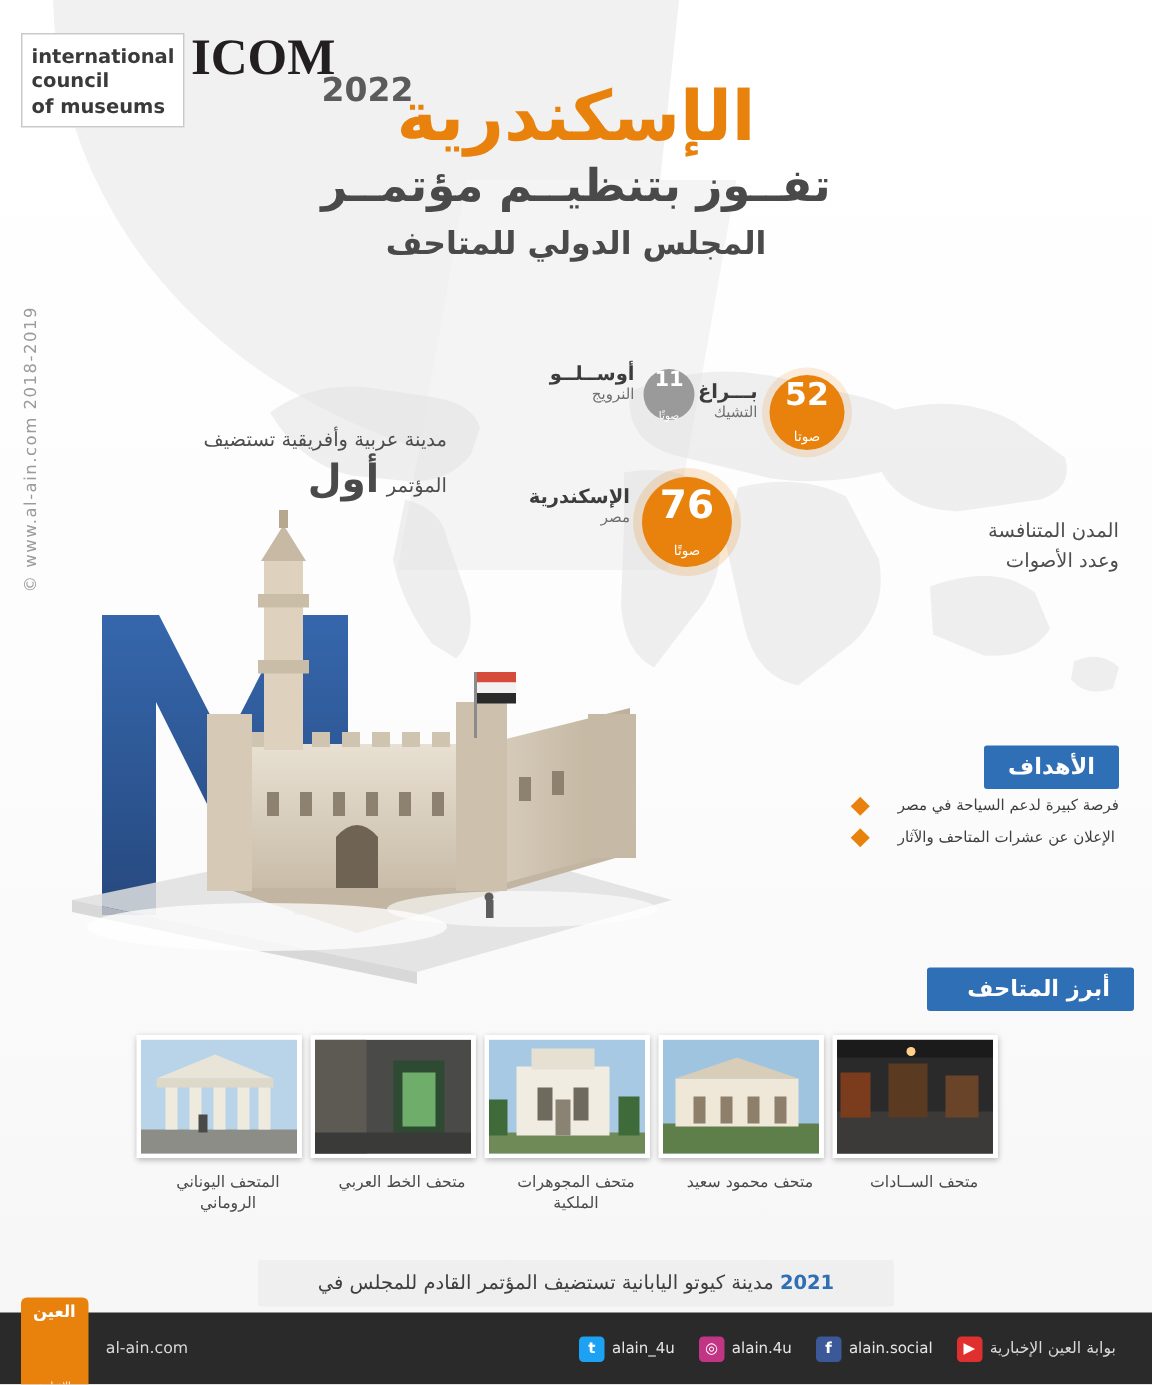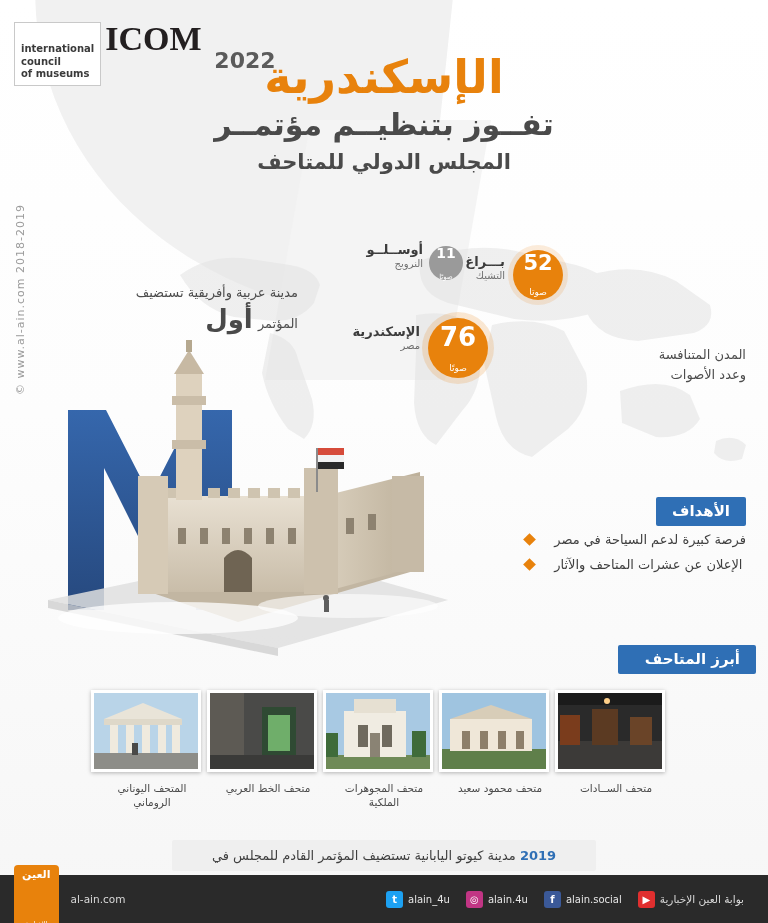--- a/index.html
+++ b/index.html
@@ -38,22 +38,22 @@
     display: flex; align-items: flex-start; gap: 4px;
     z-index: 6;
   }
   .icom-text {
     font-family: "Liberation Serif","DejaVu Serif",serif;
     font-size: 34px; font-weight: bold; color: #231f20;
     letter-spacing: 0px; line-height: 1;
   }
   .icom-box {
     border: 1px solid #c9c9c9;
-    padding: 20px 6px 4px 6px;
-    font-size: 10px; line-height: 1.25; color: #3a3a3a;
+    padding: 8px 6px 4px 6px;
+    font-size: 13px; line-height: 1.25; color: #3a3a3a;
     text-align: left; direction: ltr;
     background: #fff;
   }
   .icom-box b { font-weight: bold; }
 
   
   .headline {
     position: absolute; top: 52px; left: 0; right: 0;
     text-align: center; z-index: 5;
   }
@@ -165,21 +165,21 @@
   .sec-head.museums { right: 12px; top: 645px; padding-left: 27px; }
 
   .goal-list {
     position: absolute; right: 22px; top: 532px;
     z-index: 6; text-align: right;
   }
   .goal-item {
     display: flex; align-items: center; justify-content: flex-start;
     flex-direction: row-reverse;
     gap: 20px; margin-bottom: 10px;
-    font-size: 13px; color: #3f3f3f;
+    font-size: 10px; color: #3f3f3f;
   }
   .goal-item .bullet {
     width: 9px; height: 9px; background: #e8820c;
     transform: rotate(45deg); flex: 0 0 auto;
   }
 
   
   .museum-strip {
     position: absolute; left: 0; right: 0; top: 690px;
     display: flex; justify-content: center; gap: 18px;
@@ -491,21 +491,21 @@
           <rect x="44" y="50" width="6" height="12" fill="#4a4a48"></rect>
         </svg>
       </div>
       <div class="cap">المتحف اليوناني الروماني</div>
     </div>
 
   </div>
 
   <div class="footer-note">
     <div class="inner">
-      <span class="num">2019</span>
+      <span class="num">2021</span>
       <span>مدينة كيوتو اليابانية  تستضيف المؤتمر القادم للمجلس في</span>
     </div>
   </div>
 
   <div class="bottom-bar">
     <div class="social">
       <div class="item">
         <span class="sicon" style="background:#1da1f2;">t</span>
         <span>alain_4u</span>
       </div>

